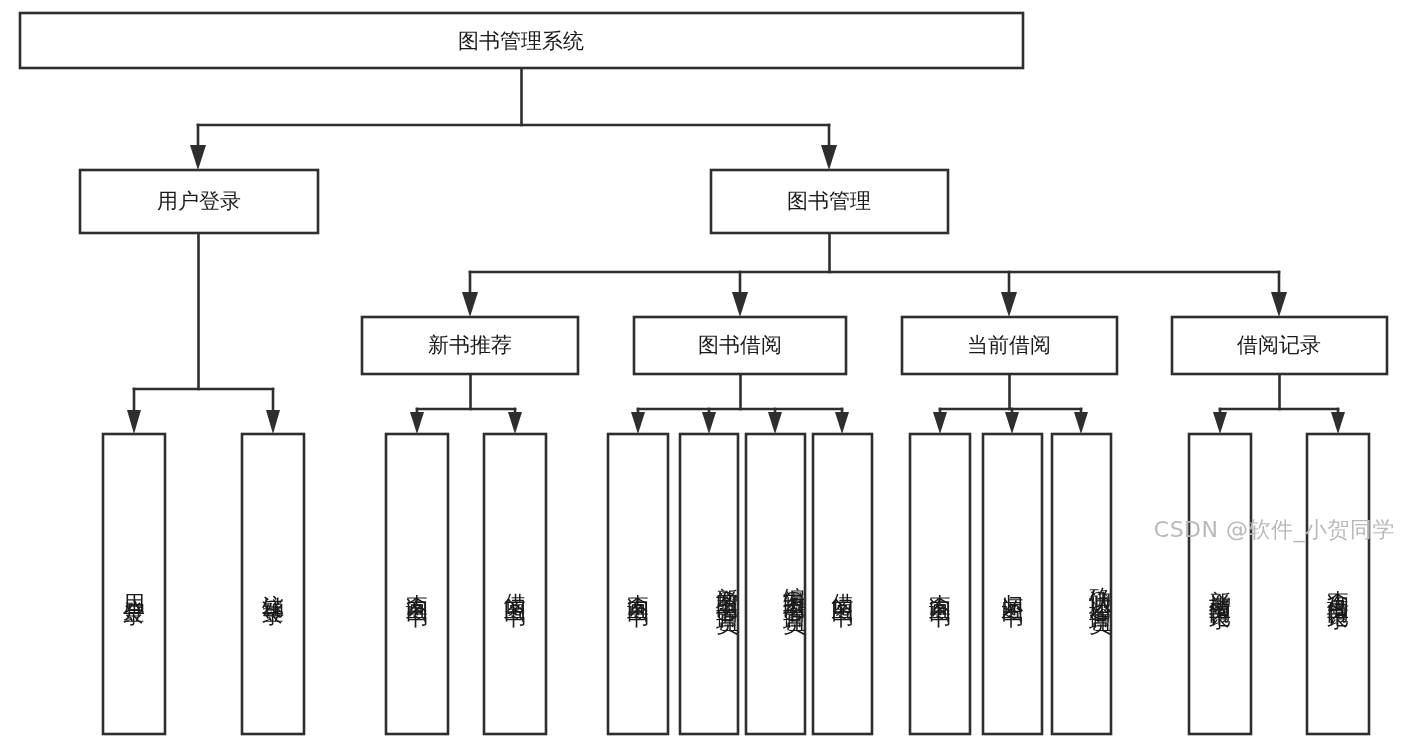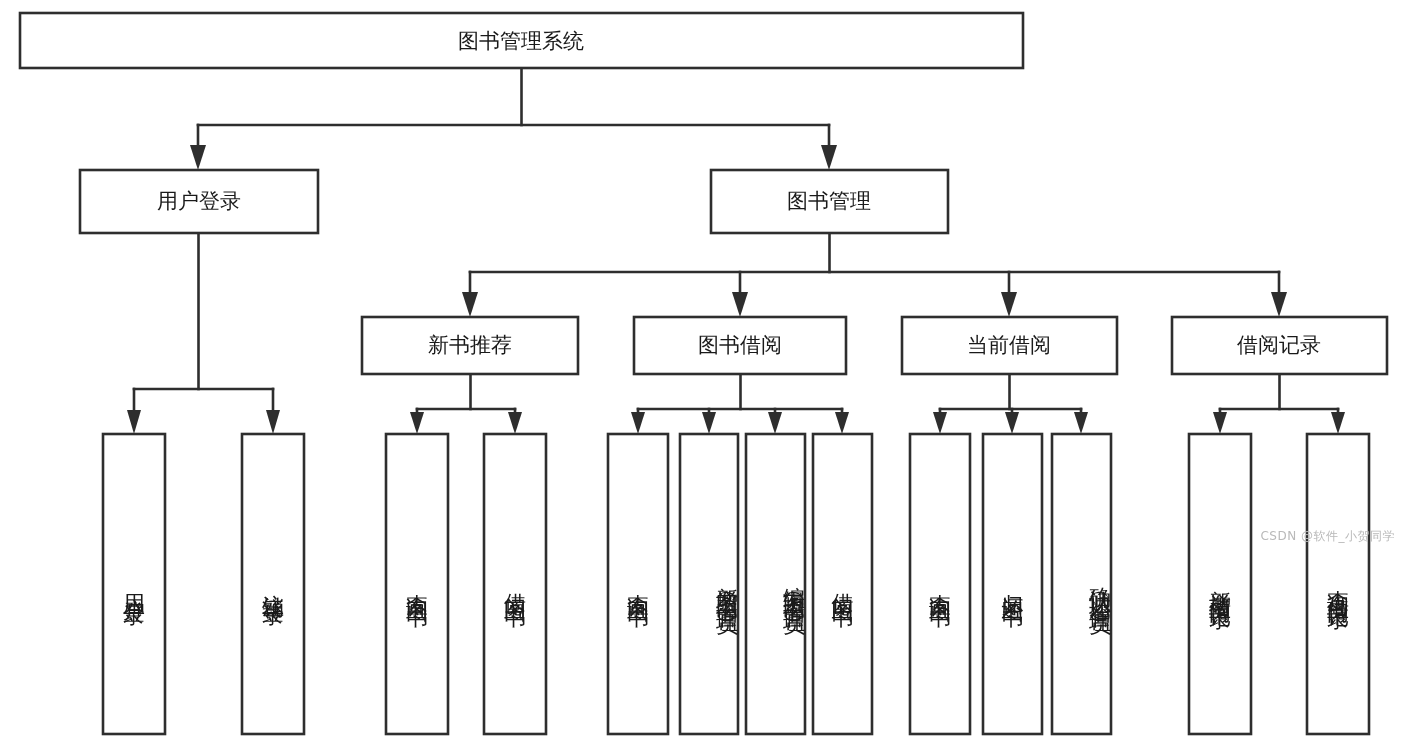--- a/index.html
+++ b/index.html
@@ -61,21 +61,21 @@
     align-items: center;
     justify-content: center;
     white-space: nowrap;
     pointer-events: none;
   }
   .watermark {
     position: absolute;
     right: 10px;
     bottom: 6px;
     font-family: "DejaVu Sans", "Liberation Sans", sans-serif;
-    font-size: 12px;
+    font-size: 22px;
     color: #b9b9b9;
     letter-spacing: 0.5px;
     white-space: nowrap;
   }
 </style>
 </head>
 <body>
 
 <div id="diagram-root">
 

